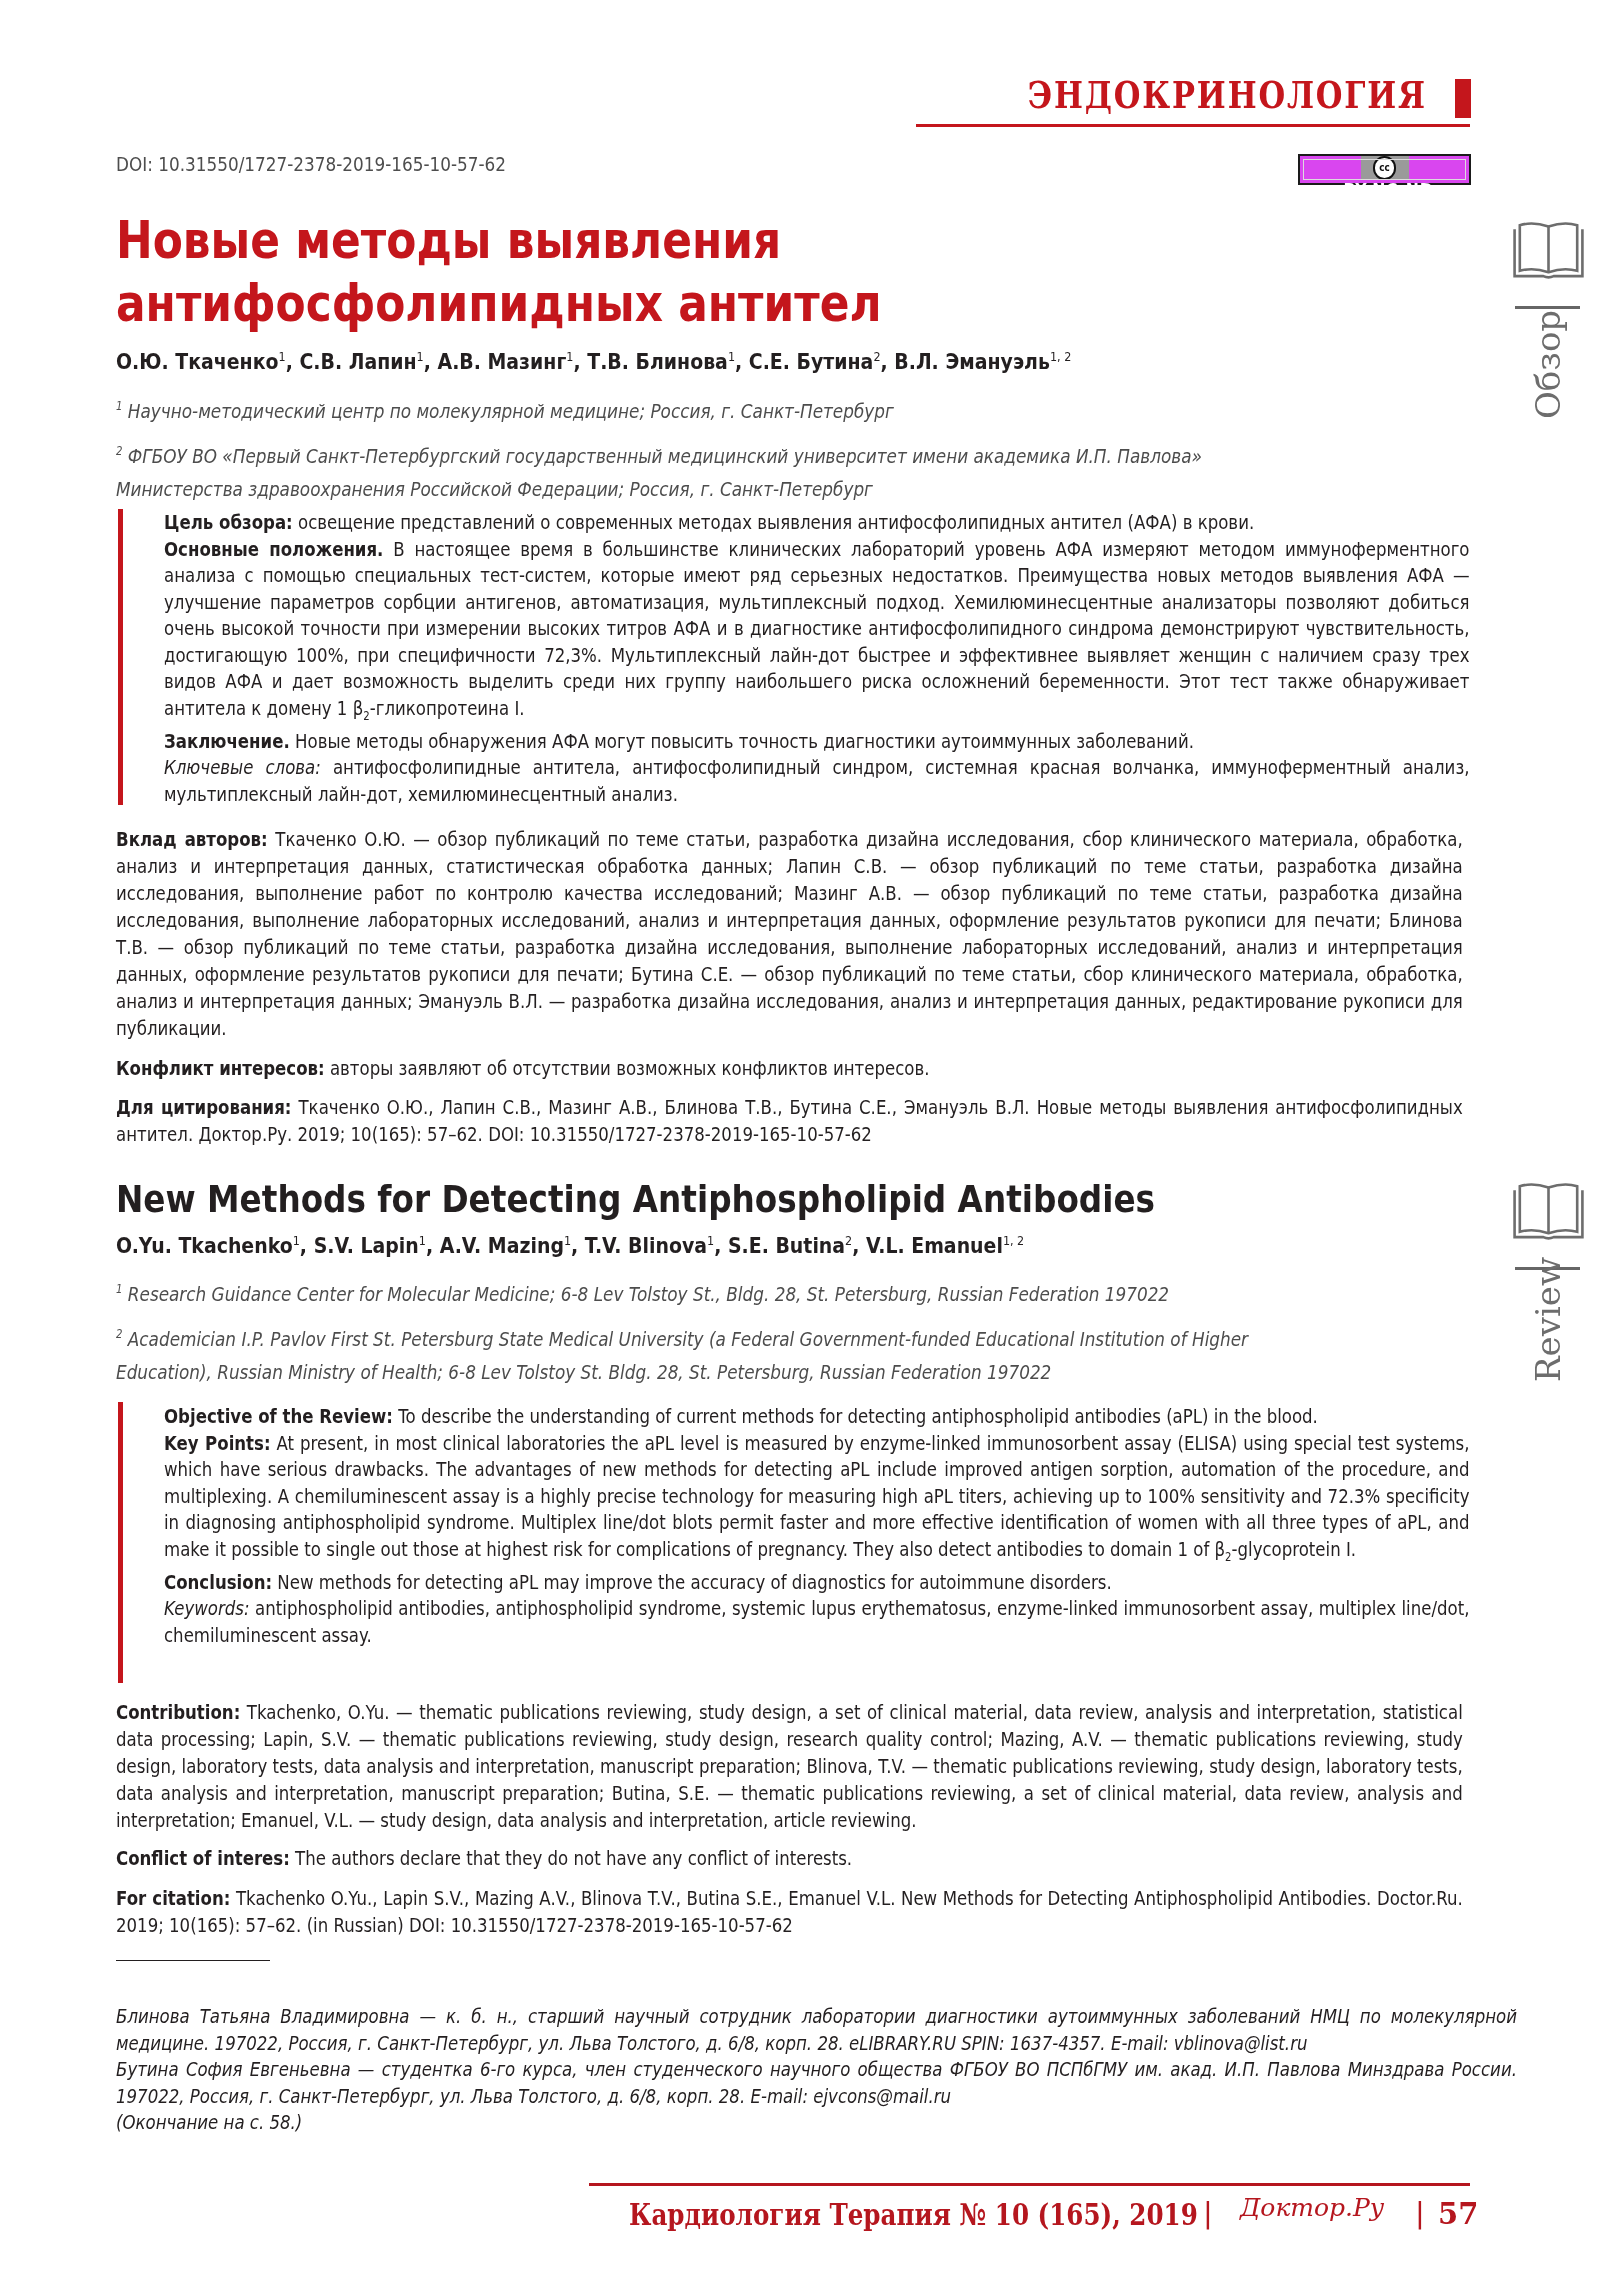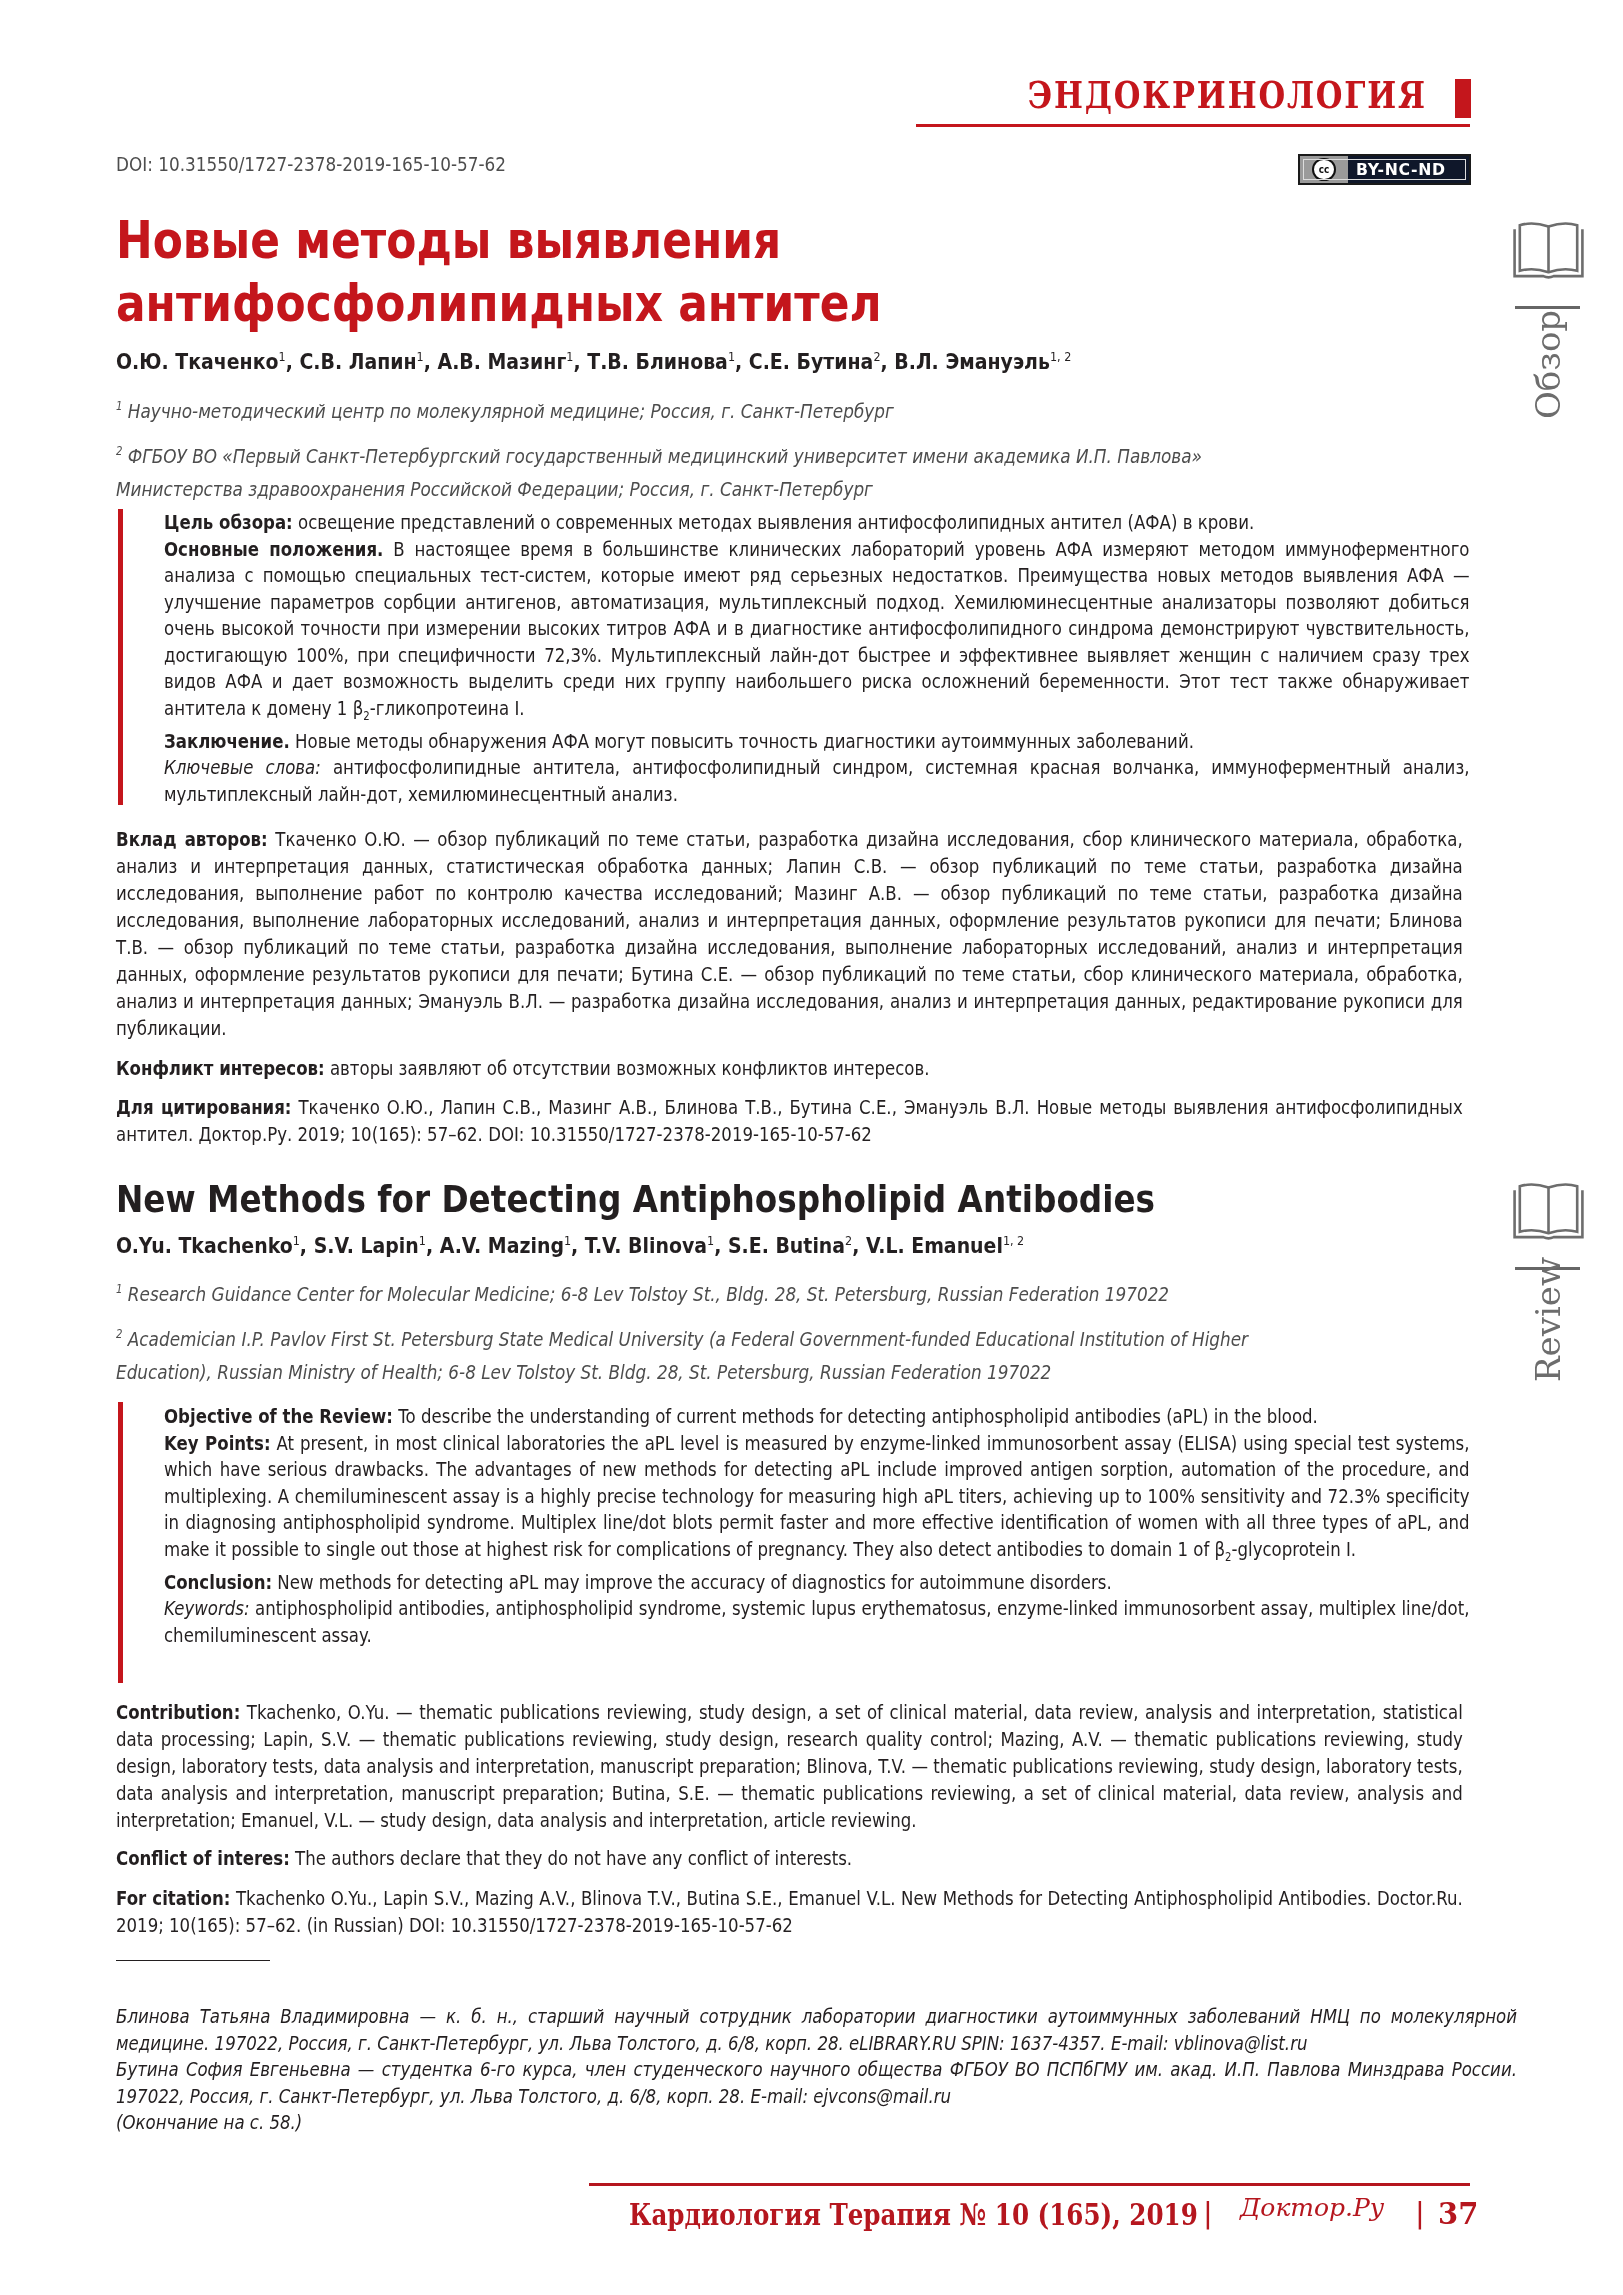--- a/index.html
+++ b/index.html
@@ -20,22 +20,22 @@
   }
   .header-block { left: 1455px; top: 79px; width: 15.7px; height: 39px; background: #c4161c; }
   .header-rule { left: 916px; top: 124px; width: 554px; height: 3.3px; background: #c4161c; }
 
   .doi {
     left: 116px; top: 153px; font-size: 19.6px; color: #4d4d4d;
     font-family: "DejaVu Sans", sans-serif; transform: scaleX(0.86); transform-origin: left center;
   }
   .cc-badge {
     left: 1298px; top: 154px; width: 173px; height: 31px;
-    background: #0f172a; border: 2px solid #1a1a1a; box-sizing: border-box;
-    display: flex; align-items: center;
+    background: #d946ef; border: 2px solid #1a1a1a; box-sizing: border-box;
+    display: flex; align-items: center; flex-direction: column;
   }
   .cc-badge .cc-left {
     width: 48px; height: 100%; background: #9a9a9a; display: flex; align-items: center; justify-content: center;
   }
   .cc-badge .cc-circle {
     width: 23.6px; height: 23.6px; border-radius: 50%; background: #fff; border: 2px solid #111;
     font-size: 9.8px; font-weight: bold; display: flex; align-items: center; justify-content: center;
     box-sizing: border-box; color: #111;
   }
   .cc-badge .cc-text {
@@ -235,14 +235,14 @@
   <p>Блинова Татьяна Владимировна — к. б. н., старший научный сотрудник лаборатории диагностики аутоиммунных заболеваний НМЦ по молекулярной медицине. 197022, Россия, г. Санкт-Петербург, ул. Льва Толстого, д. 6/8, корп. 28. eLIBRARY.RU SPIN: 1637-4357. E-mail: vblinova@list.ru</p>
   <p>Бутина София Евгеньевна — студентка 6-го курса, член студенческого научного общества ФГБОУ ВО ПСПбГМУ им. акад. И.П. Павлова Минздрава России. 197022, Россия, г. Санкт-Петербург, ул. Льва Толстого, д. 6/8, корп. 28. E-mail: ejvcons@mail.ru</p>
   <p>(Окончание на с. 58.)</p>
 </div>
 
 <div class="abs footer-rule"></div>
 <div class="abs footer-journal">Кардиология Терапия № 10 (165), 2019</div>
 <div class="abs footer-sep" style="left:1203px; top:2196px;">|</div>
 <div class="abs footer-brand">Доктор.Ру</div>
 <div class="abs footer-sep" style="left:1415px; top:2196px;">|</div>
-<div class="abs footer-page">37</div>
+<div class="abs footer-page">57</div>
 
 
 </body></html>

